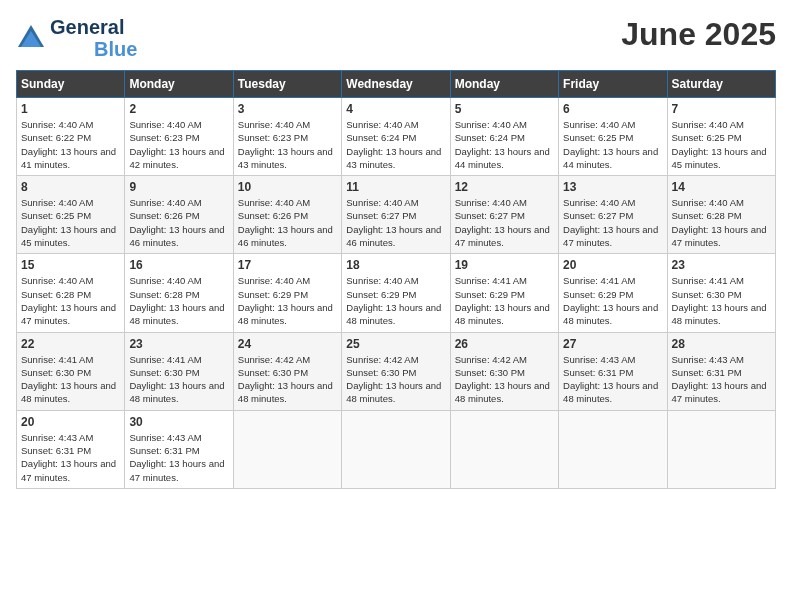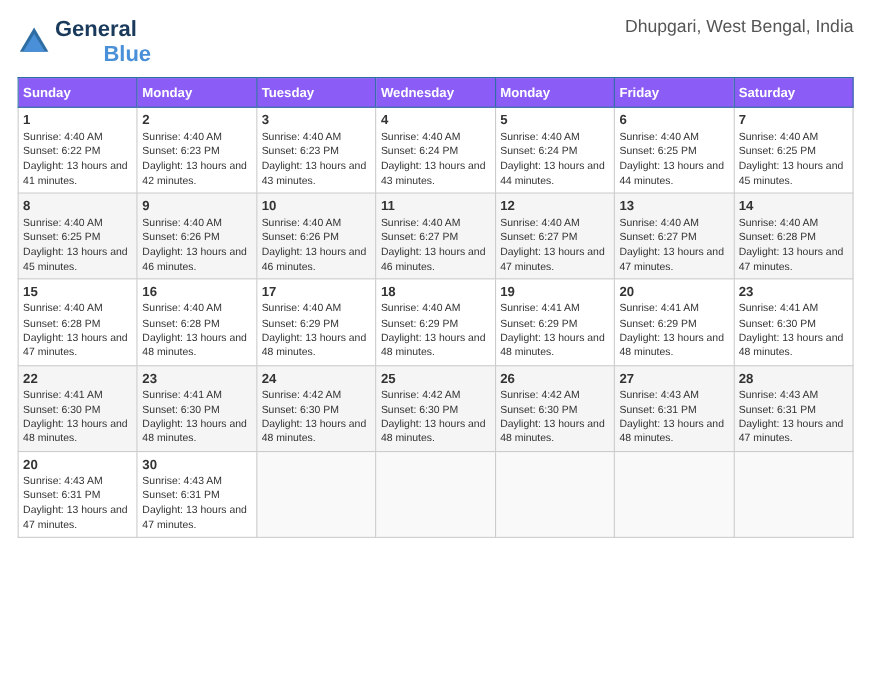--- a/index.html
+++ b/index.html
@@ -46,21 +46,21 @@
     .location-title {
       font-size: 16px;
       color: #555;
     }
     .calendar-table {
       width: 100%;
       border-collapse: collapse;
       font-size: 10px;
     }
     .calendar-table th {
-      background-color: #8b5cf6;
+      background-color: #404040;
       color: white;
       padding: 6px 4px;
       text-align: left;
       font-size: 12px;
       font-weight: bold;
       border: 1px solid #2e6da4;
     }
     .calendar-table td {
       border: 1px solid #ccc;
       vertical-align: top;
@@ -96,21 +96,21 @@
     <svg class="logo-icon" viewBox="0 0 30 30">
       <polygon points="15,2 28,24 2,24" fill="#2e6da4"></polygon>
       <polygon points="15,8 25,24 5,24" fill="#4a90d9"></polygon>
     </svg>
     <div class="logo-text">
       <div>General</div>
       <div><span>Blue</span></div>
     </div>
   </div>
   <div class="title-area">
-    <div class="location-title">Dhupgari, West Bengal, India</div>
+    <div class="month-title">June 2025</div>
   </div>
 </div>
 
 <table class="calendar-table">
   <thead>
     <tr>
     <th>Sunday</th>
         <th>Monday</th>
         <th>Tuesday</th>
         <th>Wednesday</th>

